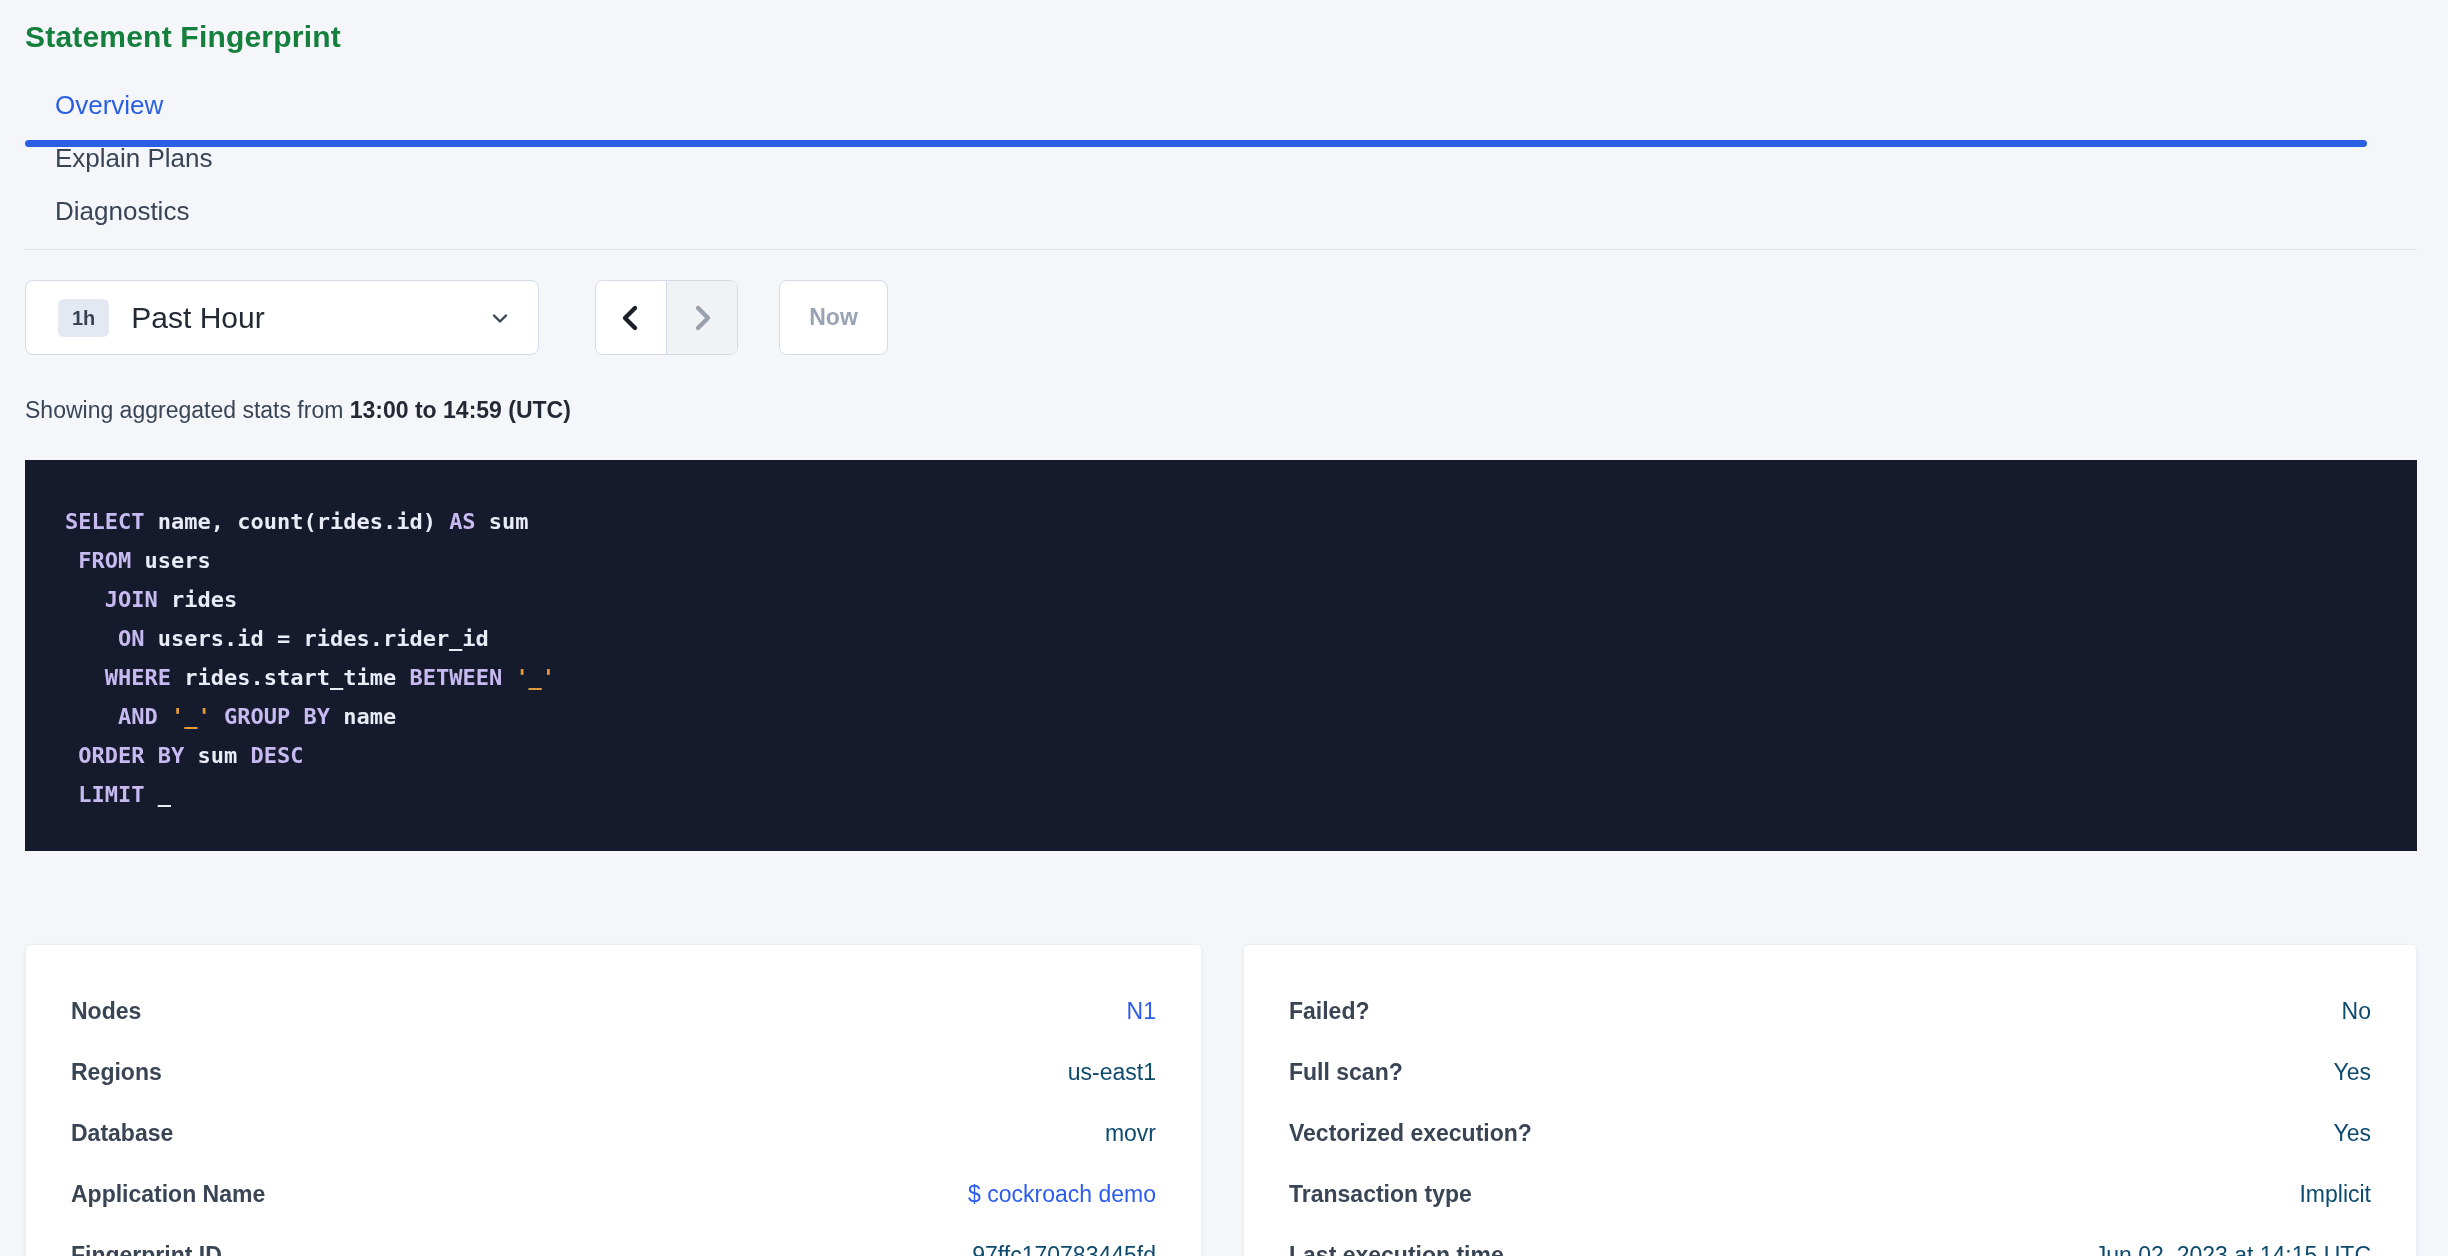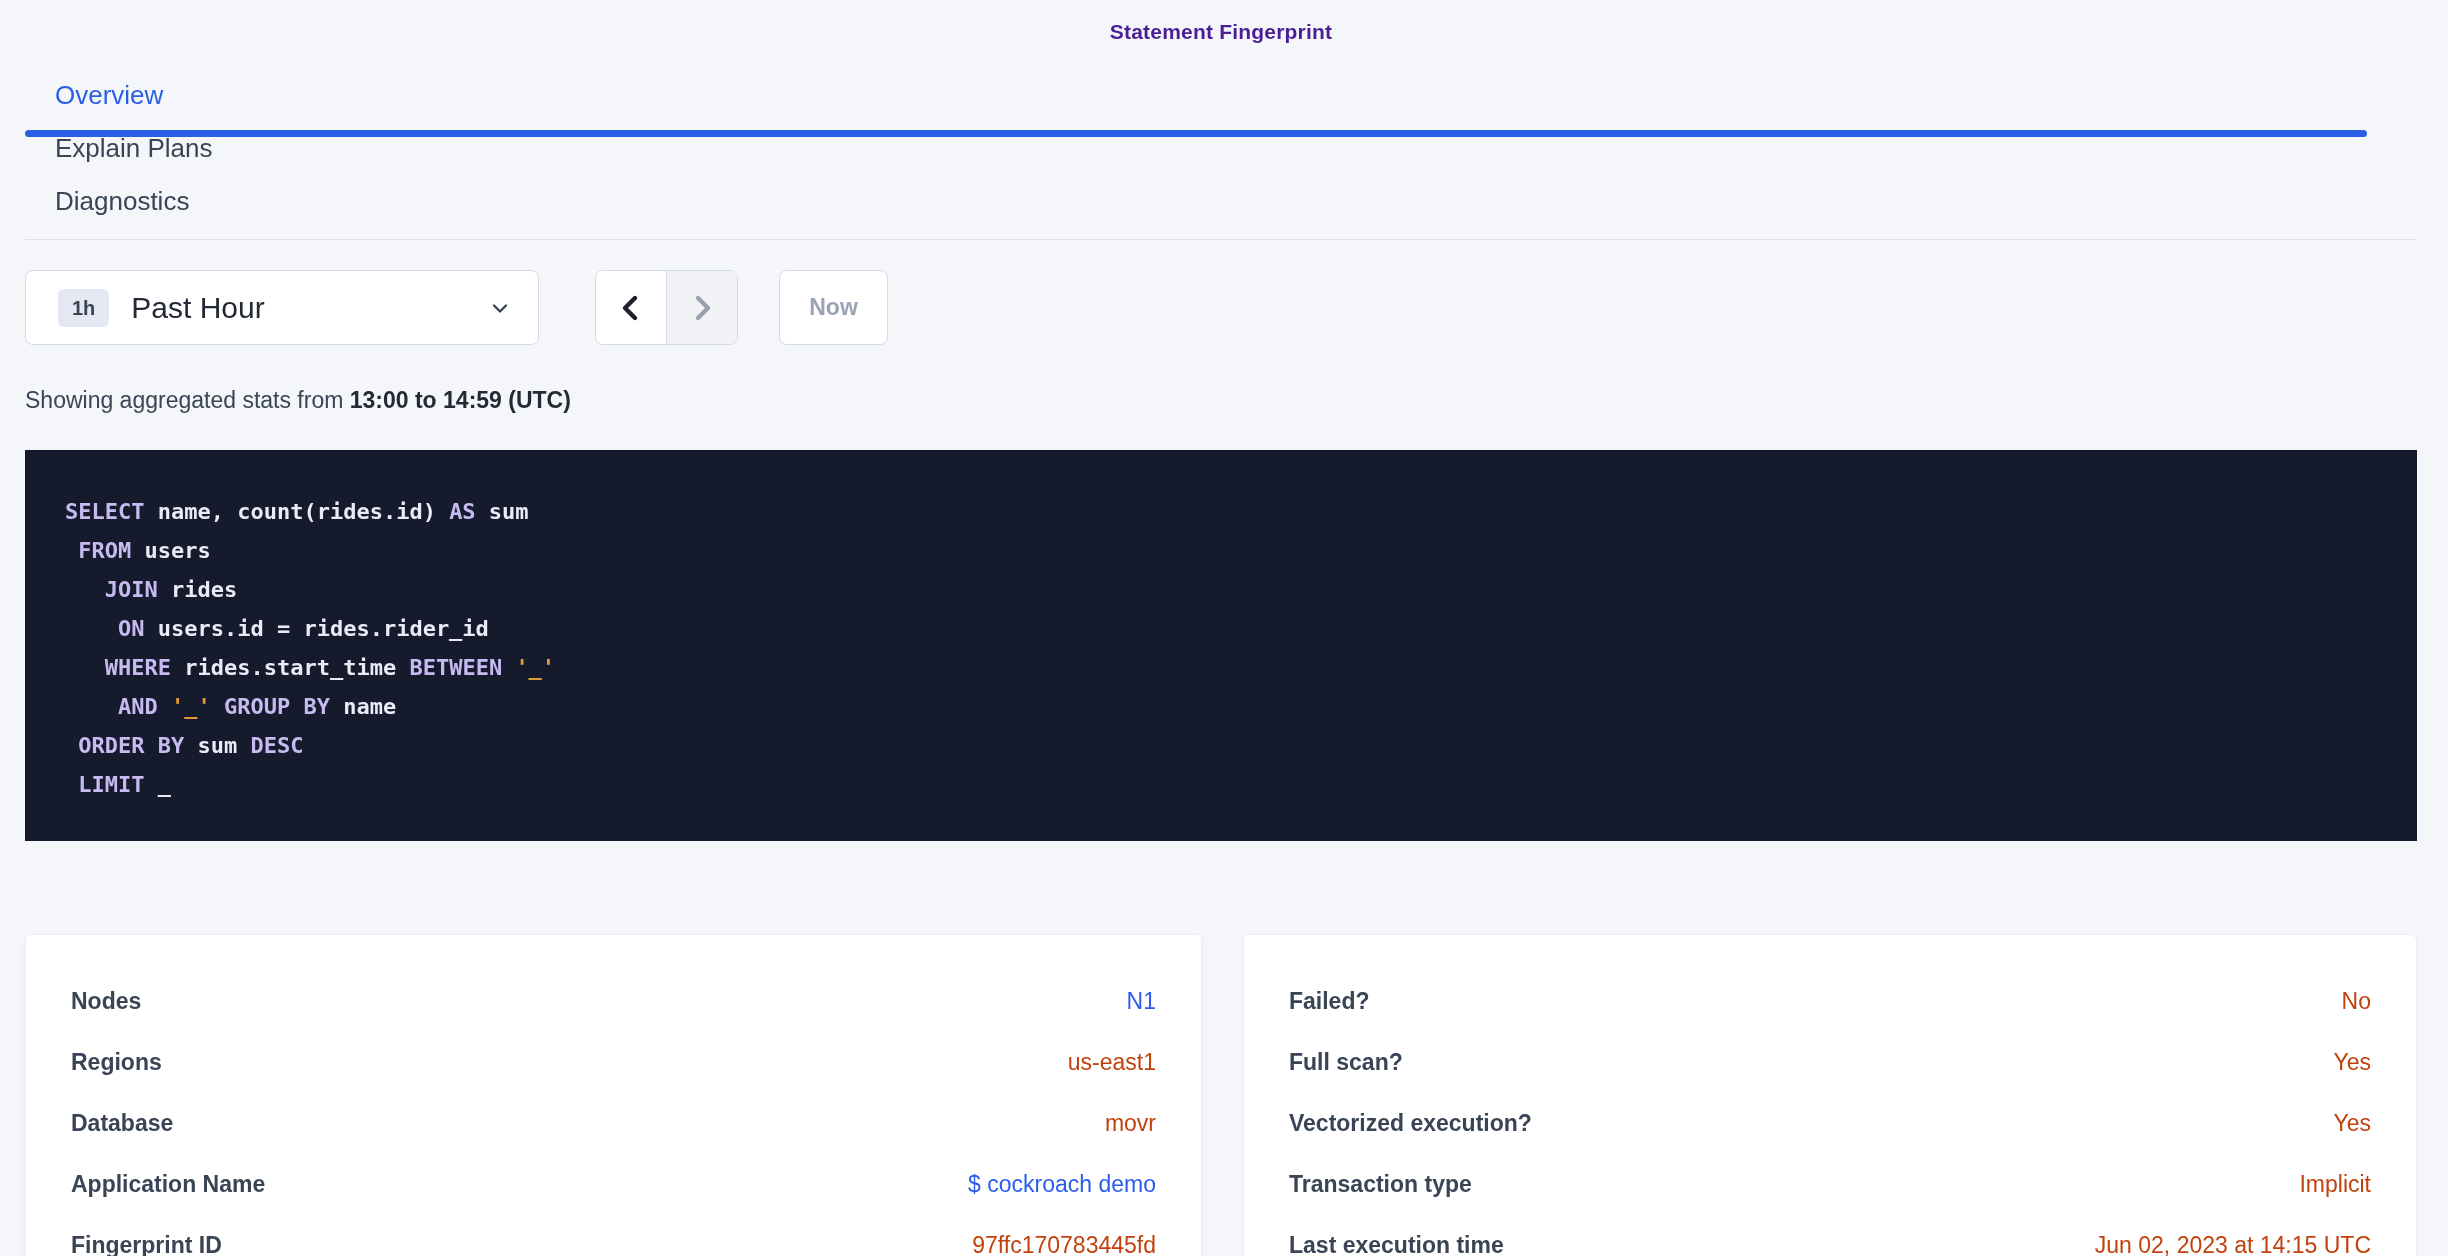--- a/index.html
+++ b/index.html
@@ -7,25 +7,24 @@
   body {
     font-family: "Liberation Sans", sans-serif;
     background: #f4f6fa;
     color: #242a35;
     overflow: hidden;
   }
   .page { padding: 20px 31px 0 25px; width: 2448px; height: 1256px; }
 
   
   .page-title {
-    font-size: 21px;
+    font-size: 30px;
     font-weight: 700;
-    color: #4c1d95;
+    color: #15803d;
     letter-spacing: 0.2px;
-    text-align: center;
   }
 
   
   .tabs-bar {
     margin-top: 36px;
     position: relative;
     border-bottom: 1px solid #dde2ea;
     display: flex;
     flex-direction: column;
   }
@@ -164,21 +163,21 @@
     padding: 36px 45px;
   }
   .summary-card.right { width: 1174px; }
   .kv-row {
     height: 61px;
     display: flex;
     align-items: center;
     justify-content: space-between;
   }
   .kv-label { font-size: 23px; font-weight: 700; color: #394455; }
-  .kv-value { font-size: 23px; font-weight: 400; color: #c2410c; }
+  .kv-value { font-size: 23px; font-weight: 400; color: #0c4a6e; }
   .kv-value.link { color: #2b5ced; cursor: pointer; }
 
   svg { display: block; }
 </style>
 </head>
 <body>
 
 <div class="page">
 
   <div class="page-title">Statement Fingerprint</div>

